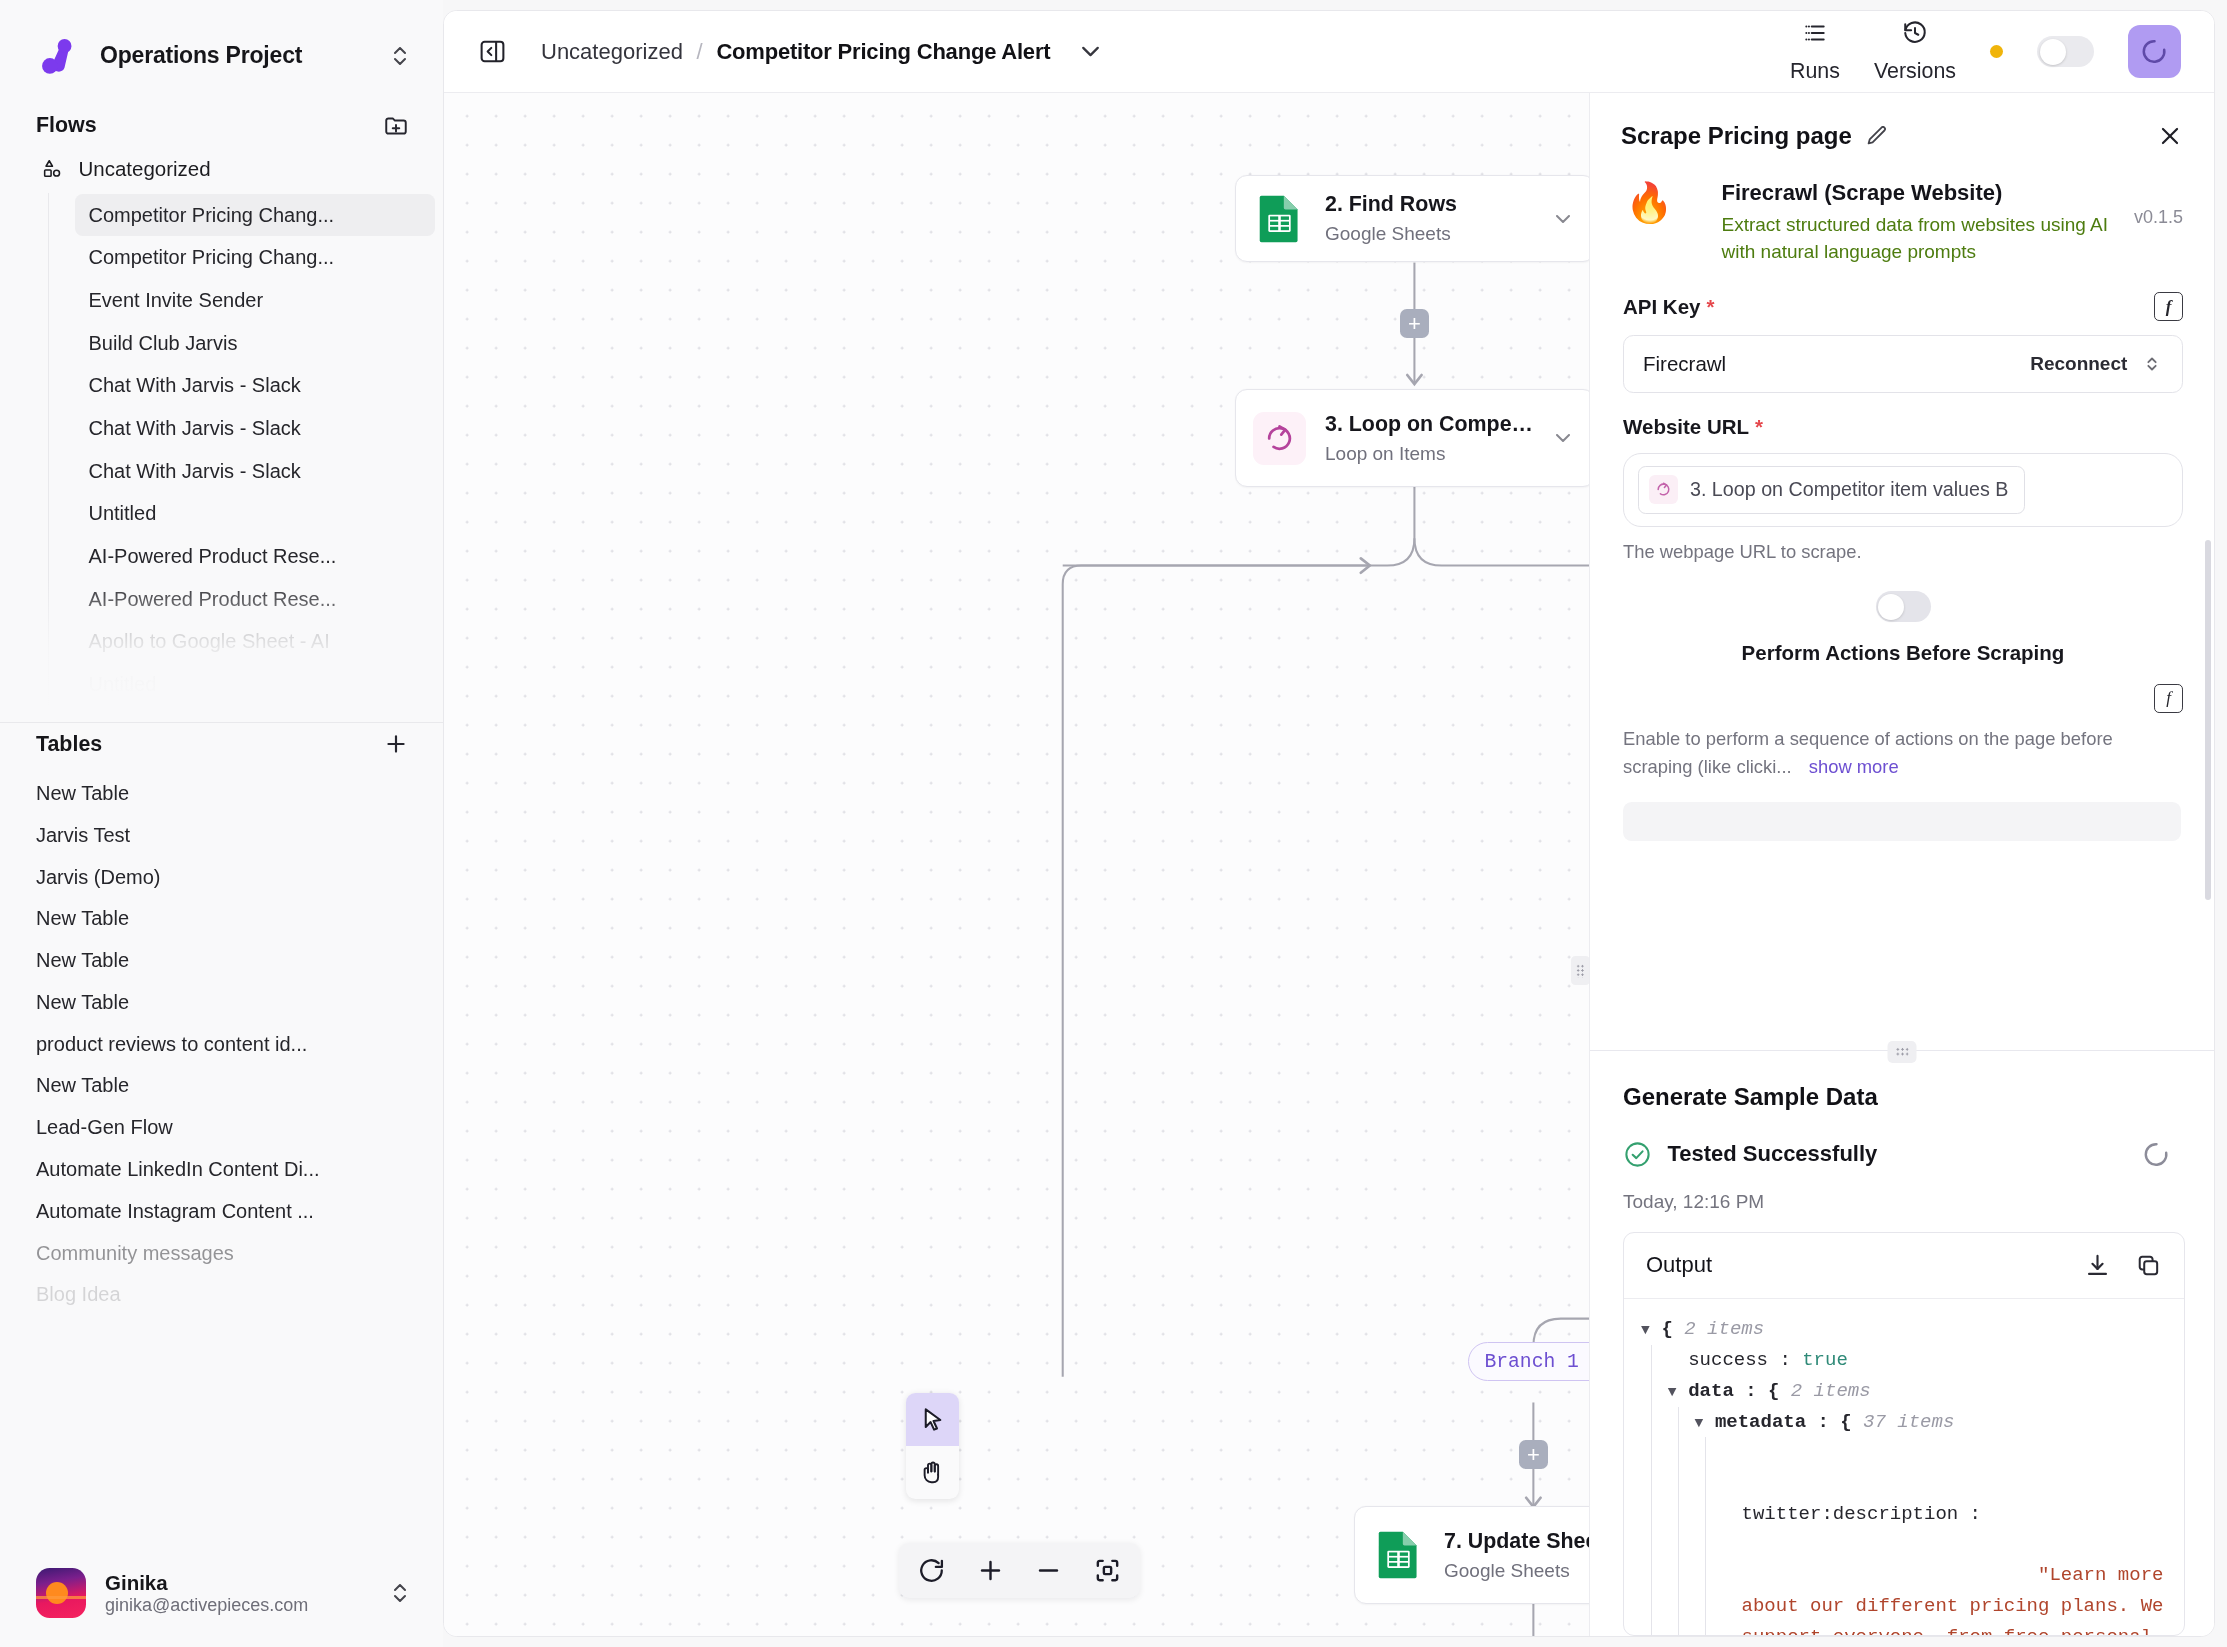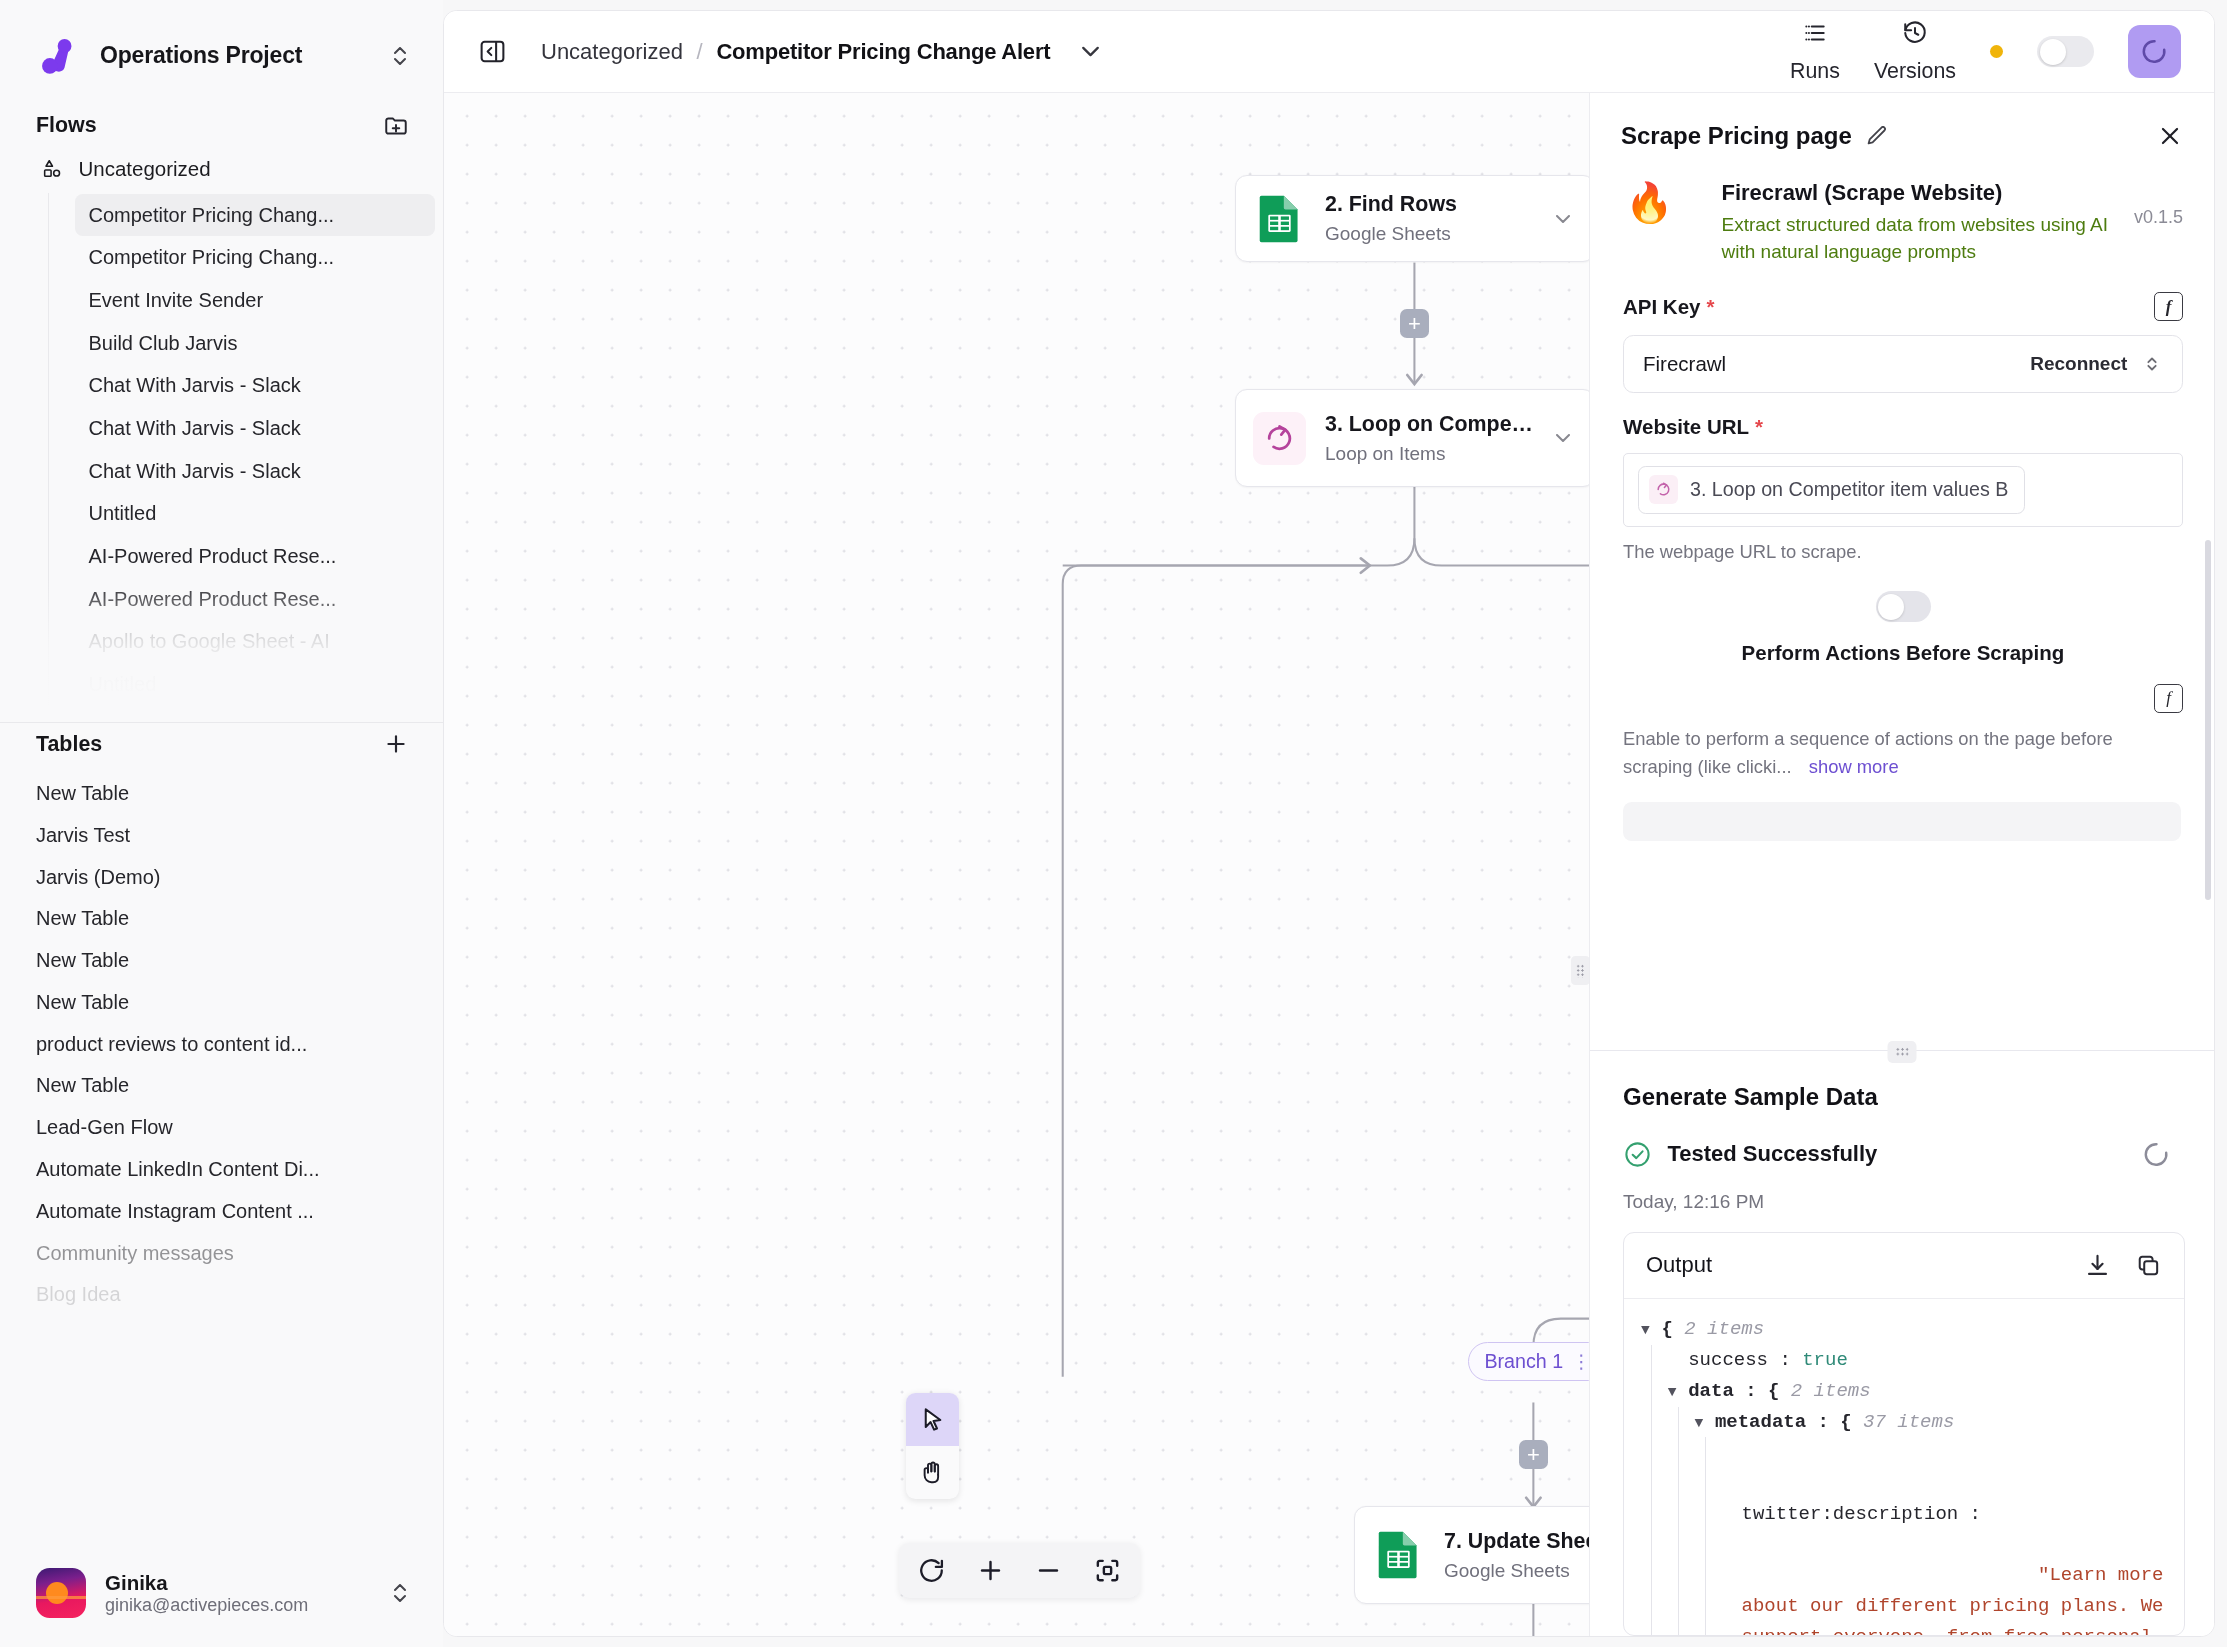--- a/index.html
+++ b/index.html
@@ -270,21 +270,21 @@
     color: #25252c; cursor: pointer;
   }
   .input {
     height: 58px; border: 0.9px solid #e3e3e9; border-radius: 10.3px;
     display: flex; align-items: center; padding: 0 19px;
     font-size: 20.5px; color: #17171d; background: #fff; cursor: text;
   }
   .input .reconnect { margin-left: auto; font-size: 19px; font-weight: 700; color: #2b2b33; cursor: pointer; }
   .input .sel-arrows { width: 22px; height: 22px; margin-left: 13.7px; opacity: .7; }
   .urlbox {
-    min-height: 65px; border: 0.9px solid #e3e3e9; border-radius: 5px;
+    min-height: 65px; border: 0.9px solid #e3e3e9; border-radius: 18px;
     padding: 12px 13.7px; background: #fff; display: flex; align-items: center;
   }
   .chip {
     display: inline-flex; align-items: center; gap: 12px;
     border: 0.9px solid #e0e0e6; border-radius: 7.7px;
     padding: 8.6px 15.4px 8.6px 10.3px; background: #fff;
     font-size: 19.7px; color: #4a4a55; max-width: 100%;
   }
   .chip-ico {
     width: 29px; height: 29px; border-radius: 6px; background: #fbeff6;
@@ -582,21 +582,21 @@
             </div>
             <div class="node-txt">
               <div class="node-title">3. Loop on Competitor</div>
               <div class="node-sub">Loop on Items</div>
             </div>
             <svg class="node-chev" viewBox="0 0 24 24" fill="none" stroke="#4a4a55" stroke-width="2" stroke-linecap="round" stroke-linejoin="round">
                 <polyline points="6 9 12 15 18 9"></polyline>
               </svg>
           </div>
 
-          <div class="pill branch" style="left:1024px;top:1249px;">
+          <div class="pill branch" style="left:1024px;top:1249px;font-family:Liberation Mono, monospace;">
             <span>Branch 1</span>
             <span class="kebab">⋮</span>
           </div>
 
           <div class="plus-sq" style="left:1075px;top:1347px;">+</div>
 
           <div class="node" style="left:910px;top:1413px;width:360px;height:98px;">
             <div class="node-ico" style="background:transparent;">
               <svg width="43" height="50" viewBox="0 0 50 58">
                 <path d="M4 2h26l16 16v36a2 2 0 0 1-2 2H4a2 2 0 0 1-2-2V4a2 2 0 0 1 2-2z" fill="#0f9d58"></path>

